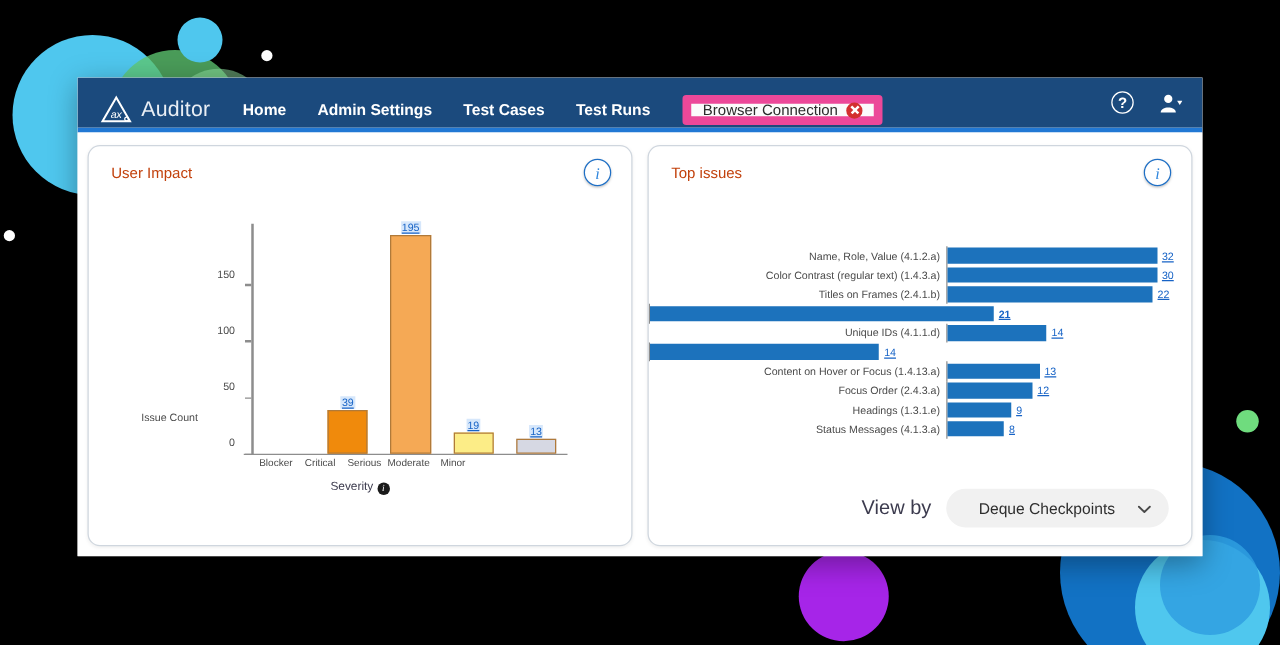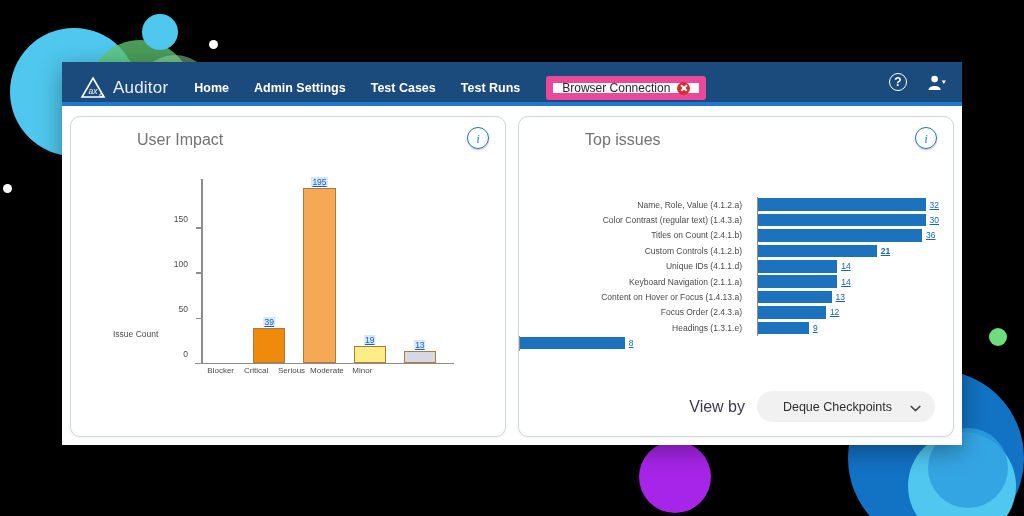--- a/index.html
+++ b/index.html
@@ -90,22 +90,22 @@
     position: relative;
     background: #ffffff;
     border: 1px solid #cfd6de;
     border-radius: 10px;
     flex: 1 1 0;
     box-shadow: 0 1px 3px rgba(0,0,0,0.06);
     overflow: hidden;
   }
   .panel + .panel { margin-left: 12px; }
   .panel-title {
-    font-size: 16px; color: #737373;
-    position: absolute; left: 18px; top: 14px; margin-left: 48px;
+    font-size: 12px; color: #c2410c;
+    position: absolute; left: 18px; top: 14px;
   }
   .info-ico {
     position: absolute; right: 16px; top: 10px;
     width: 22px; height: 22px; border-radius: 50%;
     border: 1.8px solid #1f6fc4;
     color: #2f86dd; font-size: 13px; font-style: italic;
     font-family: "Liberation Serif", serif;
     display: flex; align-items: center; justify-content: center;
     cursor: pointer; line-height: 1;
     box-shadow: 0 1px 2px rgba(0,0,0,.25);
@@ -124,21 +124,21 @@
   .axis-v { position: absolute; left: 0; top: 0; bottom: 0; width: 1.5px; background: #8d8d8d; }
   .axis-h { position: absolute; left: -6px; right: -38px; bottom: 0; height: 1.5px; background: #8d8d8d; }
   .tick { position: absolute; left: -5px; width: 5px; height: 1.4px; background: #8d8d8d; }
   .tick-lbl {
     position: absolute; right: calc(100% + 8px);
     font-size: 8.5px; color: #4a4a4a; transform: translateY(-50%);
   }
   .bars { position: absolute; left: 2px; right: -38px; bottom: 1.5px; top: 0;
           display: flex; align-items: flex-end; }
   .bar-col { flex: 1 1 0; display: flex; flex-direction: column;
-             justify-content: flex-end; height: 100%; position: relative; }
+             align-items: center; justify-content: flex-end; height: 100%; position: relative; }
   .bar { width: 64%; position: relative; }
   .bar-val {
     position: absolute; bottom: 100%; left: 50%; transform: translateX(-50%);
     margin-bottom: 2px;
     font-size: 8.5px; color: #1763c6; text-decoration: underline;
     background: #d6e7fb; padding: 0 1px; white-space: nowrap;
   }
   .xlbl-row {
     position: absolute; left: 132px; top: 197px; width: 215px;
     display: flex;
@@ -154,21 +154,21 @@
     width: 10px; height: 10px; border-radius: 50%;
     background: #1a1a1a; color: #fff; font-size: 7.5px;
     font-family: "Liberation Serif", serif; font-style: italic;
     vertical-align: -1px; margin-left: 3px; cursor: pointer;
   }
 
   
   .hbar-wrap { position: absolute; left: 0; top: 80px; right: 14px; }
   .hrow { display: flex; align-items: center; height: 15.4px; }
   .hrow-lbl {
-    width: 238px; text-align: right; padding-right: 15px;
+    width: 238px; text-align: right; padding-right: 5px;
     font-size: 8.5px; color: #4a4a4a; white-space: nowrap;
   }
   .hrow-track { flex: 1 1 0; position: relative; height: 100%;
                 display: flex; align-items: center; border-left: 1.5px solid #8d8d8d; }
   .hbar { height: 12.5px; background: #1c72bc; }
   .hval {
     font-size: 8.5px; color: #1763c6; text-decoration: underline;
     margin-left: 4px; white-space: nowrap;
   }
 
@@ -294,20 +294,23 @@
               </div>
           </div>
           <div class="xlbl-row" id="xlabels">
               <div class="xlbl">Blocker</div>
               <div class="xlbl">Critical</div>
               <div class="xlbl">Serious</div>
               <div class="xlbl">Moderate</div>
               <div class="xlbl">Minor</div>
               <div class="xlbl empty-pad"></div>
             </div>
+          <div class="xtitle">
+            <span>Severity</span><span class="dark-i">i</span>
+          </div>
         </div>
       </div>
 
       <div class="panel">
         <div class="panel-title">Top issues</div>
         <div class="info-ico">i</div>
 
         <div class="hbar-wrap" id="hbars">
             <div class="hrow">
               <div class="hrow-lbl">Name, Role, Value (4.1.2.a)</div>
@@ -317,42 +320,40 @@
               </div>
             </div>
             <div class="hrow">
               <div class="hrow-lbl">Color Contrast (regular text) (1.4.3.a)</div>
               <div class="hrow-track">
                 <div class="hbar" style="width: 93.75%; background: rgb(28, 114, 188);"></div>
                 <span class="hval" style="color: rgb(23, 99, 198);">30</span>
               </div>
             </div>
             <div class="hrow">
-              <div class="hrow-lbl">Titles on Count (2.4.1.b)</div>
+              <div class="hrow-lbl">Titles on Frames (2.4.1.b)</div>
               <div class="hrow-track">
                 <div class="hbar" style="width: 90.625%; background: rgb(28, 114, 188);"></div>
-                <span class="hval" style="color: rgb(23, 99, 198);">36</span>
-              </div>
-            </div>
-            <div class="hrow">
-              <div class="hrow-lbl">Custom Controls (4.1.2.b)</div>
+                <span class="hval" style="color: rgb(23, 99, 198);">22</span>
+              </div>
+            </div>
+            <div class="hrow">
               <div class="hrow-track">
                 <div class="hbar" style="width: 65.625%; background: rgb(28, 114, 188);"></div>
                 <span class="hval" style="color: rgb(23, 99, 198); font-weight: bold;">21</span>
               </div>
             </div>
             <div class="hrow">
               <div class="hrow-lbl">Unique IDs (4.1.1.d)</div>
               <div class="hrow-track">
                 <div class="hbar" style="width: 43.75%; background: rgb(28, 114, 188);"></div>
                 <span class="hval" style="color: rgb(23, 99, 198);">14</span>
               </div>
             </div>
             <div class="hrow">
-              <div class="hrow-lbl">Keyboard Navigation (2.1.1.a)</div>
               <div class="hrow-track">
                 <div class="hbar" style="width: 43.75%; background: rgb(28, 114, 188);"></div>
                 <span class="hval" style="color: rgb(23, 99, 198);">14</span>
               </div>
             </div>
             <div class="hrow">
               <div class="hrow-lbl">Content on Hover or Focus (1.4.13.a)</div>
               <div class="hrow-track">
                 <div class="hbar" style="width: 40.625%; background: rgb(28, 114, 188);"></div>
                 <span class="hval" style="color: rgb(23, 99, 198);">13</span>
@@ -366,20 +367,21 @@
               </div>
             </div>
             <div class="hrow">
               <div class="hrow-lbl">Headings (1.3.1.e)</div>
               <div class="hrow-track">
                 <div class="hbar" style="width: 28.125%; background: rgb(28, 114, 188);"></div>
                 <span class="hval" style="color: rgb(23, 99, 198);">9</span>
               </div>
             </div>
             <div class="hrow">
+              <div class="hrow-lbl">Status Messages (4.1.3.a)</div>
               <div class="hrow-track">
                 <div class="hbar" style="width: 25%; background: rgb(28, 114, 188);"></div>
                 <span class="hval" style="color: rgb(23, 99, 198);">8</span>
               </div>
             </div>
           </div>
 
         <div class="viewby">
           <span class="viewby-lbl">View by</span>
           <div class="select">

